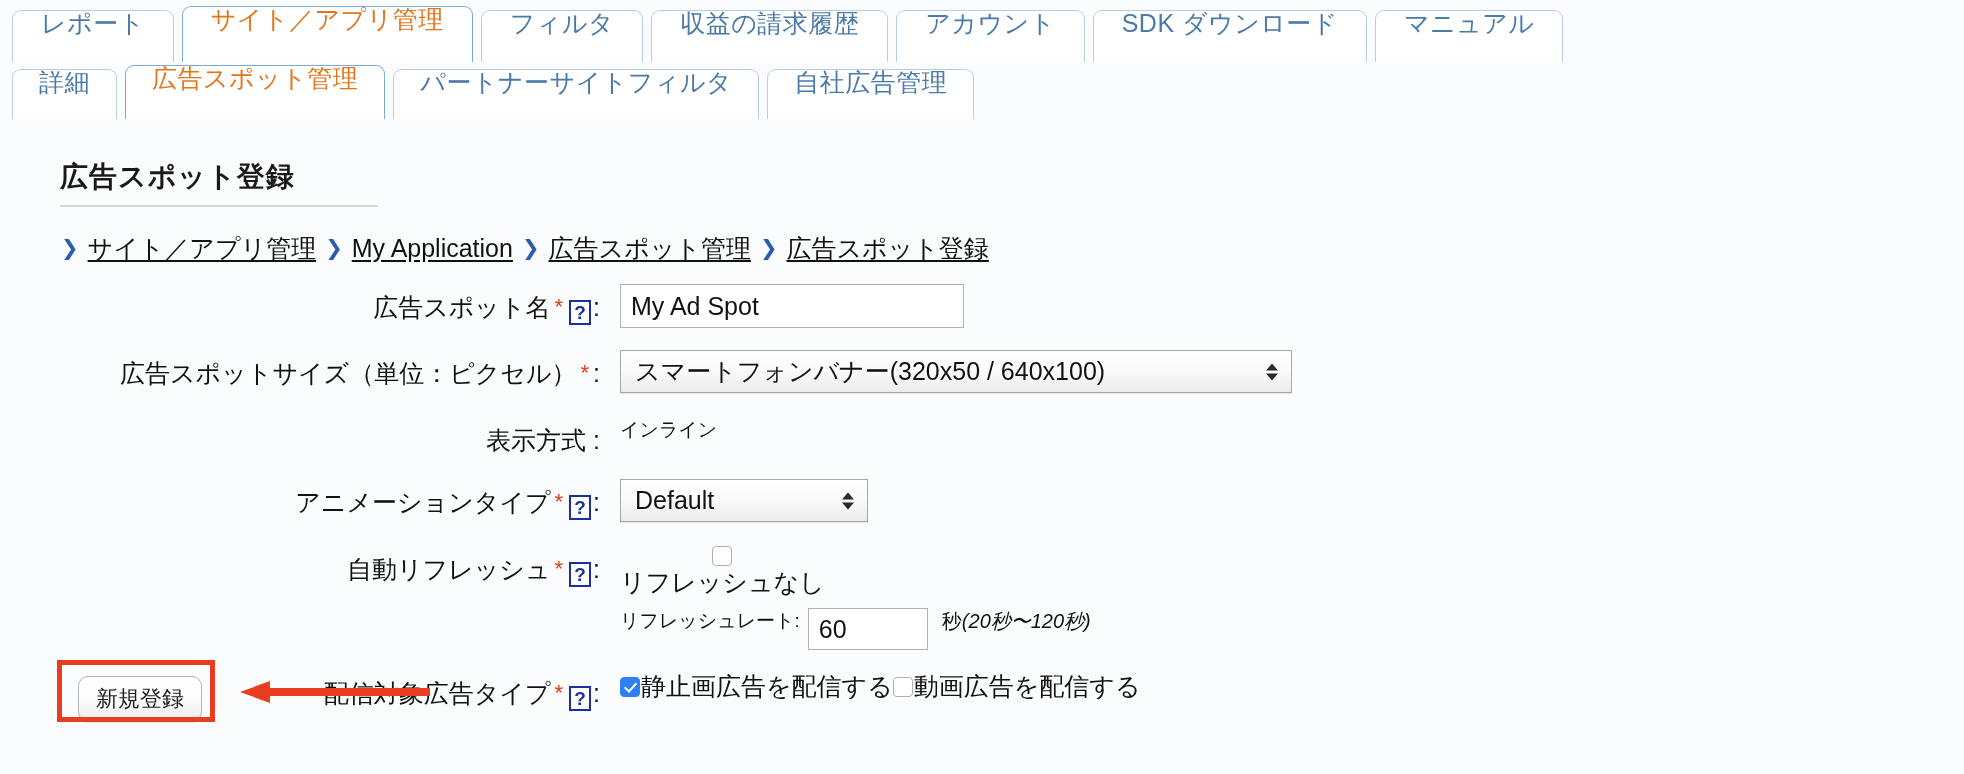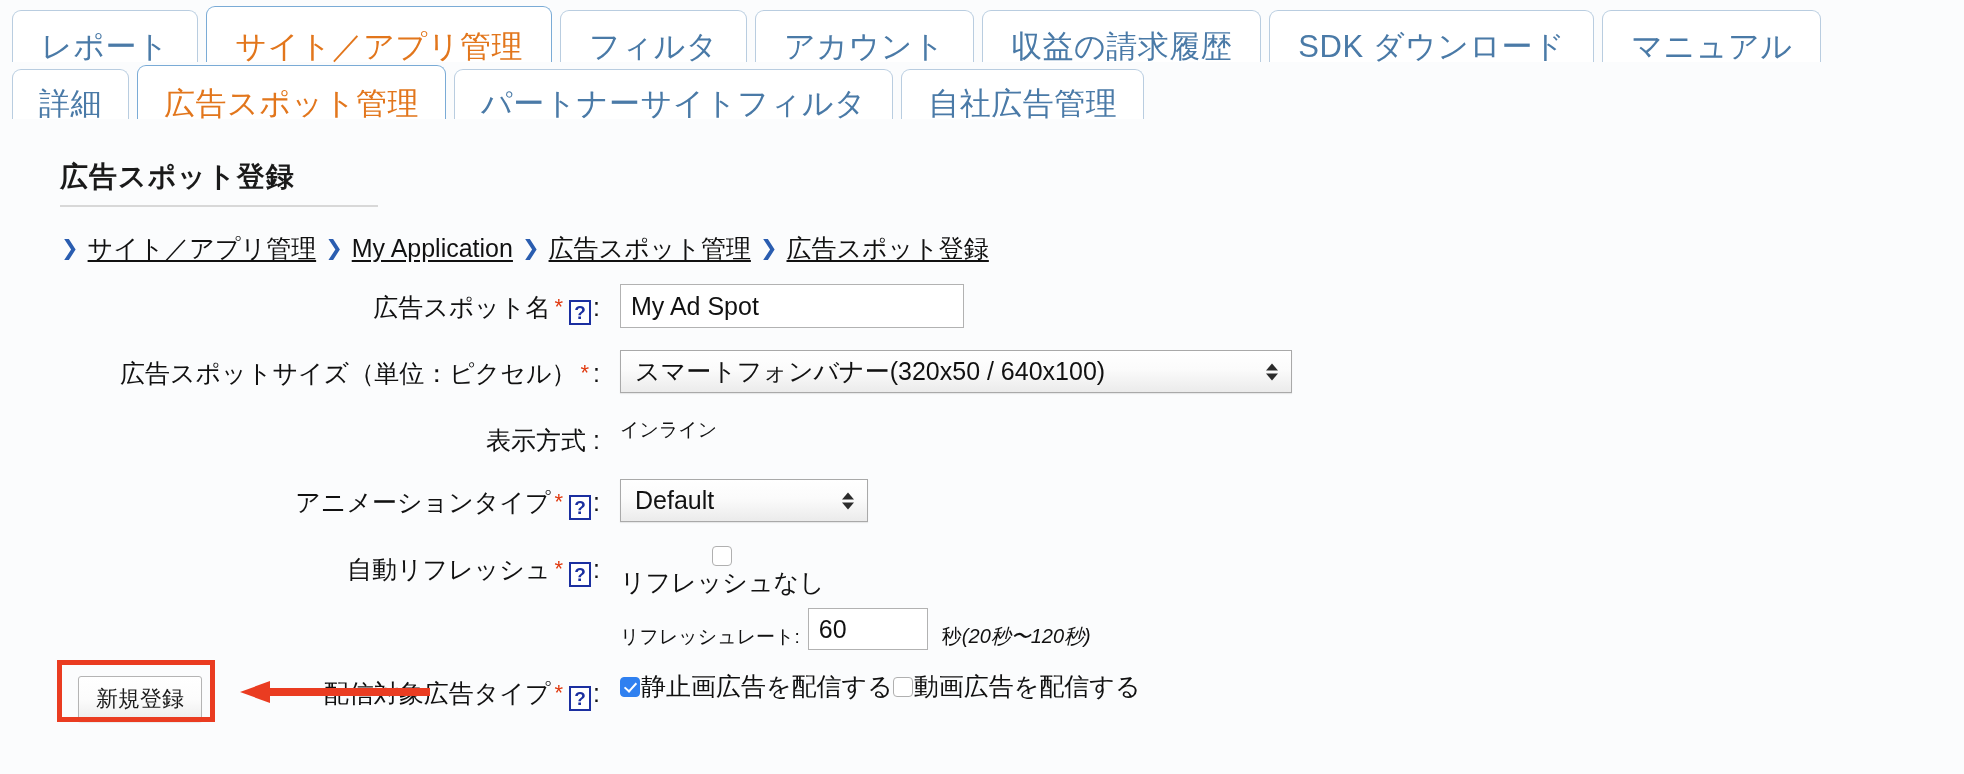--- a/index.html
+++ b/index.html
@@ -31,25 +31,25 @@
   }
   .tabrow-1 { position: absolute; left: 0; top: 6px; height: 56px; }
   .tabrow-2 { position: absolute; left: 0; top: 65px; height: 54px; }
 
   .tab {
     border: 1px solid #b9cde0;
     border-bottom: none;
     border-radius: 9px 9px 0 0;
     background: #ffffff;
     color: #4a7aa7;
-    font-size: 31px;
+    font-size: 25px;
     line-height: 1;
     letter-spacing: .5px;
     display: flex;
-    align-items: flex-end;
+    align-items: flex-start;
     justify-content: center;
     box-sizing: border-box;
     white-space: nowrap;
     cursor: pointer;
   }
   .tabrow-1 .tab { height: 52px; padding: 0 28px; }
   .tabrow-2 .tab { height: 50px; padding: 0 26px; }
 
   .tab.active {
     color: #e2761c;
@@ -230,21 +230,21 @@
     font-size: 20px;
     color: #111;
     margin-left: 14px;
     white-space: nowrap;
   }
   .hint-note em { font-style: italic; }
 
   
   .submit-btn {
     border: 1px solid #b4b4b4;
-    border-radius: 3px;
+    border-radius: 10px;
     background: linear-gradient(#ffffff 0%, #fcfcfc 50%, #ececec 100%);
     box-shadow: 0 1px 1px rgba(0,0,0,.07);
     font-family: inherit;
     font-size: 22px;
     color: #1b1b1b;
     padding: 7px 17px;
     cursor: pointer;
   }
 
   
@@ -282,24 +282,24 @@
     <div class="tab">
       <span>レポート</span>
     </div>
     <div class="tab active">
       <span>サイト／アプリ管理</span>
     </div>
     <div class="tab">
       <span>フィルタ</span>
     </div>
     <div class="tab">
+      <span>収益の請求履歴</span>
+    </div>
+    <div class="tab">
       <span>アカウント</span>
-    </div>
-    <div class="tab">
-      <span>収益の請求履歴</span>
     </div>
     <div class="tab">
       <span>SDK ダウンロード</span>
     </div>
     <div class="tab">
       <span>マニュアル</span>
     </div>
   </div>
 
   <div class="tabrow tabrow-2">
@@ -383,21 +383,21 @@
 
     <div class="frow" style="margin-bottom:20px;">
       <div class="flabel">
         <span>自動リフレッシュ</span><span class="req">*</span><span class="help">?</span><span>:</span>
       </div>
       <div class="fctrl" style="flex-direction:column;align-items:flex-start;">
         <label class="cbwrap" style="margin-bottom:9px;flex-direction:column;">
           <span class="cb"></span>
           <span>リフレッシュなし</span>
         </label>
-        <div style="display:flex;align-items:flex-end;">
+        <div style="display:flex;align-items:flex-start;">
           <span class="plain" style="margin-right:8px;">リフレッシュレート:</span>
           <input class="txt txt-rate" type="text" value="60" style="">
           <span class="hint-note"><span>秒</span><em>(20秒〜120秒)</em></span>
         </div>
       </div>
     </div>
 
     <div class="frow">
       <div class="flabel">
         <span>配信対象広告タイプ</span><span class="req">*</span><span class="help">?</span><span>:</span>

